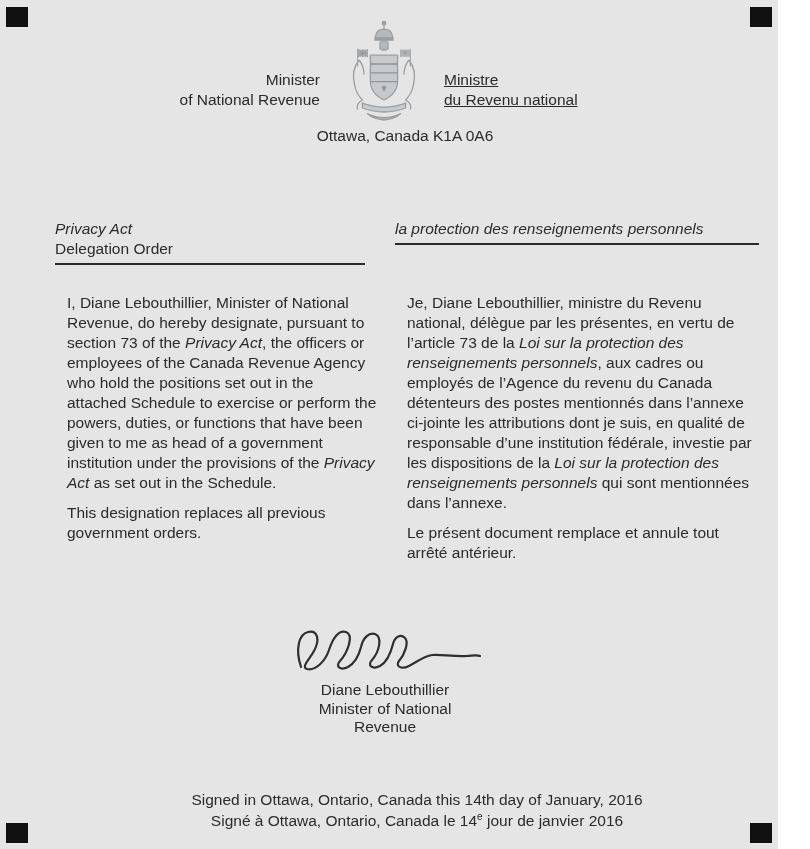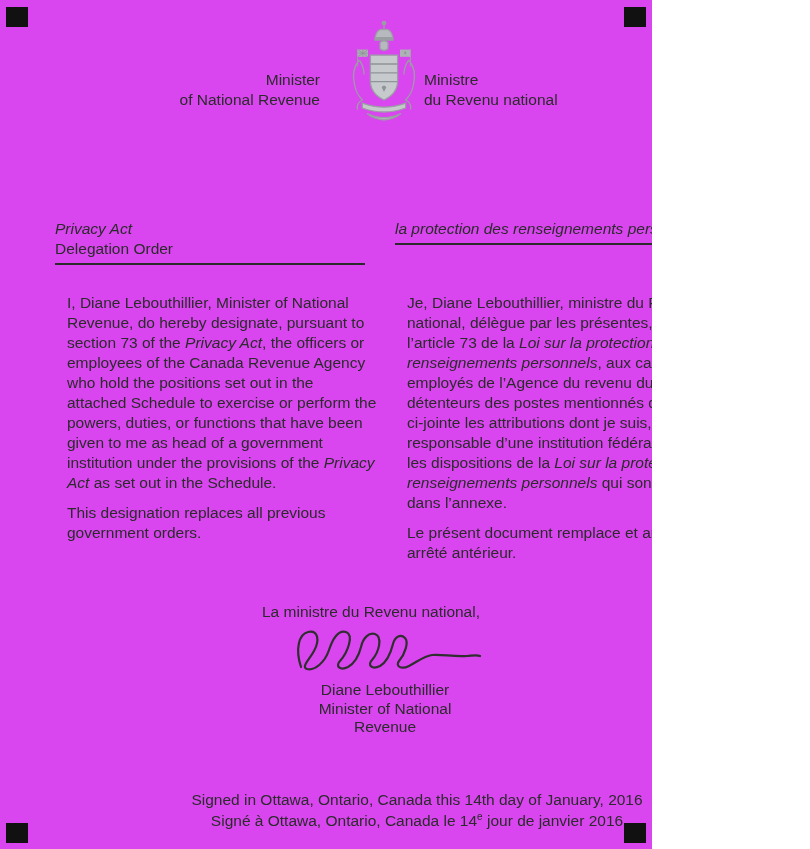--- a/index.html
+++ b/index.html
@@ -1,29 +1,29 @@
 <!DOCTYPE html>
 <html><head>
 <meta charset="utf-8">
 <style>
   html,body{margin:0;padding:0;background:#ffffff;}
   .page{
-    position:relative;width:652px;height:849px;background:#d946ef;overflow:hidden;
+    position:relative;width:778px;height:849px;background:#e5e5e5;overflow:hidden;
     font-family:"Liberation Sans","DejaVu Sans",sans-serif;color:#2b2b2b;
   }
   .mark{position:absolute;width:22px;height:20px;background:#111;}
   .mark.tl{left:6px;top:7px;}
   .mark.tr{right:6px;top:7px;}
   .mark.bl{left:6px;bottom:6px;}
   .mark.br{right:6px;bottom:6px;}
 
   .hdr-en{position:absolute;left:40px;top:70px;width:280px;text-align:right;
           font-size:15.5px;line-height:20px;}
-  .hdr-fr{position:absolute;left:424px;top:70px;width:280px;text-align:left;
-          font-size:15.5px;line-height:20px;}
+  .hdr-fr{position:absolute;left:444px;top:70px;width:280px;text-align:left;
+          font-size:15.5px;line-height:20px;text-decoration:underline;}
   .crest{position:absolute;left:346px;top:20px;width:76px;height:104px;}
   .address{position:absolute;left:280px;top:127px;width:250px;text-align:center;
            font-size:15.5px;}
 
   .title{position:absolute;top:219px;font-size:15.5px;line-height:20px;
          padding-bottom:4px;border-bottom:2px solid #2b2b2b;}
   .title-en{left:55px;width:310px;}
   .title-fr{left:395px;width:364px;}
   .it{font-style:italic;}
 
@@ -86,41 +86,41 @@
 
       <path d="M24 117 Q45 127 66 117 Q58 124 45 125 Q32 124 24 117 Z" fill="#b6babe"></path>
     </g>
   </svg>
 
   <div class="hdr-fr">
     <div>Ministre</div>
     <div>du Revenu national</div>
   </div>
 
+  <div class="address">Ottawa, Canada K1A 0A6</div>
 
   <div class="title title-en">
     <div class="it">Privacy Act</div>
     <div>Delegation Order</div>
   </div>
 
   <div class="title title-fr">
     <div class="it">la protection des renseignements personnels</div>
   </div>
 
   <div class="col col-en">
     <p><span>I, Diane Lebouthillier, Minister of National Revenue, do hereby designate, pursuant to section 73 of the </span><span class="it">Privacy Act</span><span>, the officers or employees of the Canada Revenue Agency who hold the positions set out in the attached Schedule to exercise or perform the powers, duties, or functions that have been given to me as head of a government institution under the provisions of the </span><span class="it">Privacy Act</span><span> as set out in the Schedule.</span></p>
     <p>This designation replaces all previous government orders.</p>
   </div>
 
   <div class="col col-fr">
     <p><span>Je, Diane Lebouthillier, ministre du Revenu national, délègue par les présentes, en vertu de l’article 73 de la </span><span class="it">Loi sur la protection des renseignements personnels</span><span>, aux cadres ou employés de l’Agence du revenu du Canada détenteurs des postes mentionnés dans l’annexe ci-jointe les attributions dont je suis, en qualité de responsable d’une institution fédérale, investie par les dispositions de la </span><span class="it">Loi sur la protection des renseignements personnels</span><span> qui sont mentionnées dans l’annexe.</span></p>
     <p>Le présent document remplace et annule tout arrêté antérieur.</p>
   </div>
 
-  <div class="sig-salutation">La ministre du Revenu national,</div>
 
   <svg class="signature" viewBox="0 0 190 52" xmlns="http://www.w3.org/2000/svg">
     <path d="M8 42
              C 2 24 6 9 15 7
              C 25 5 27 15 21 26
              C 16 35 8 42 14 44
              C 22 46 32 37 36 25
              C 40 13 46 5 53 7
              C 61 10 55 27 47 36
              C 42 41 47 46 55 42

